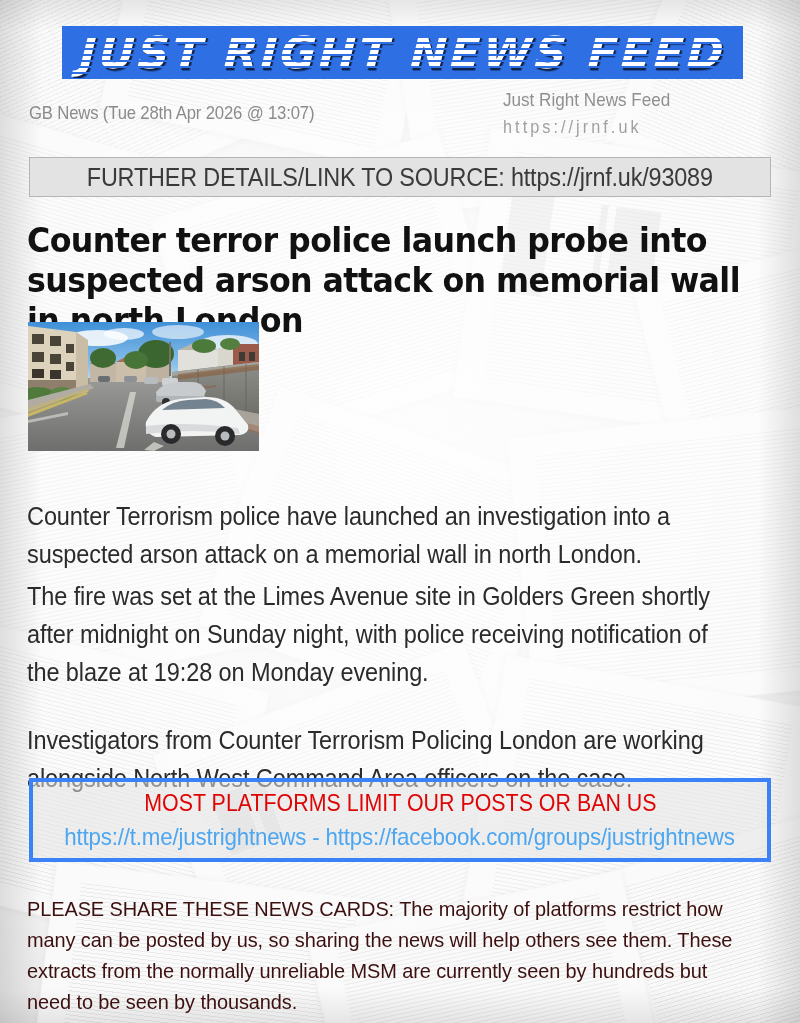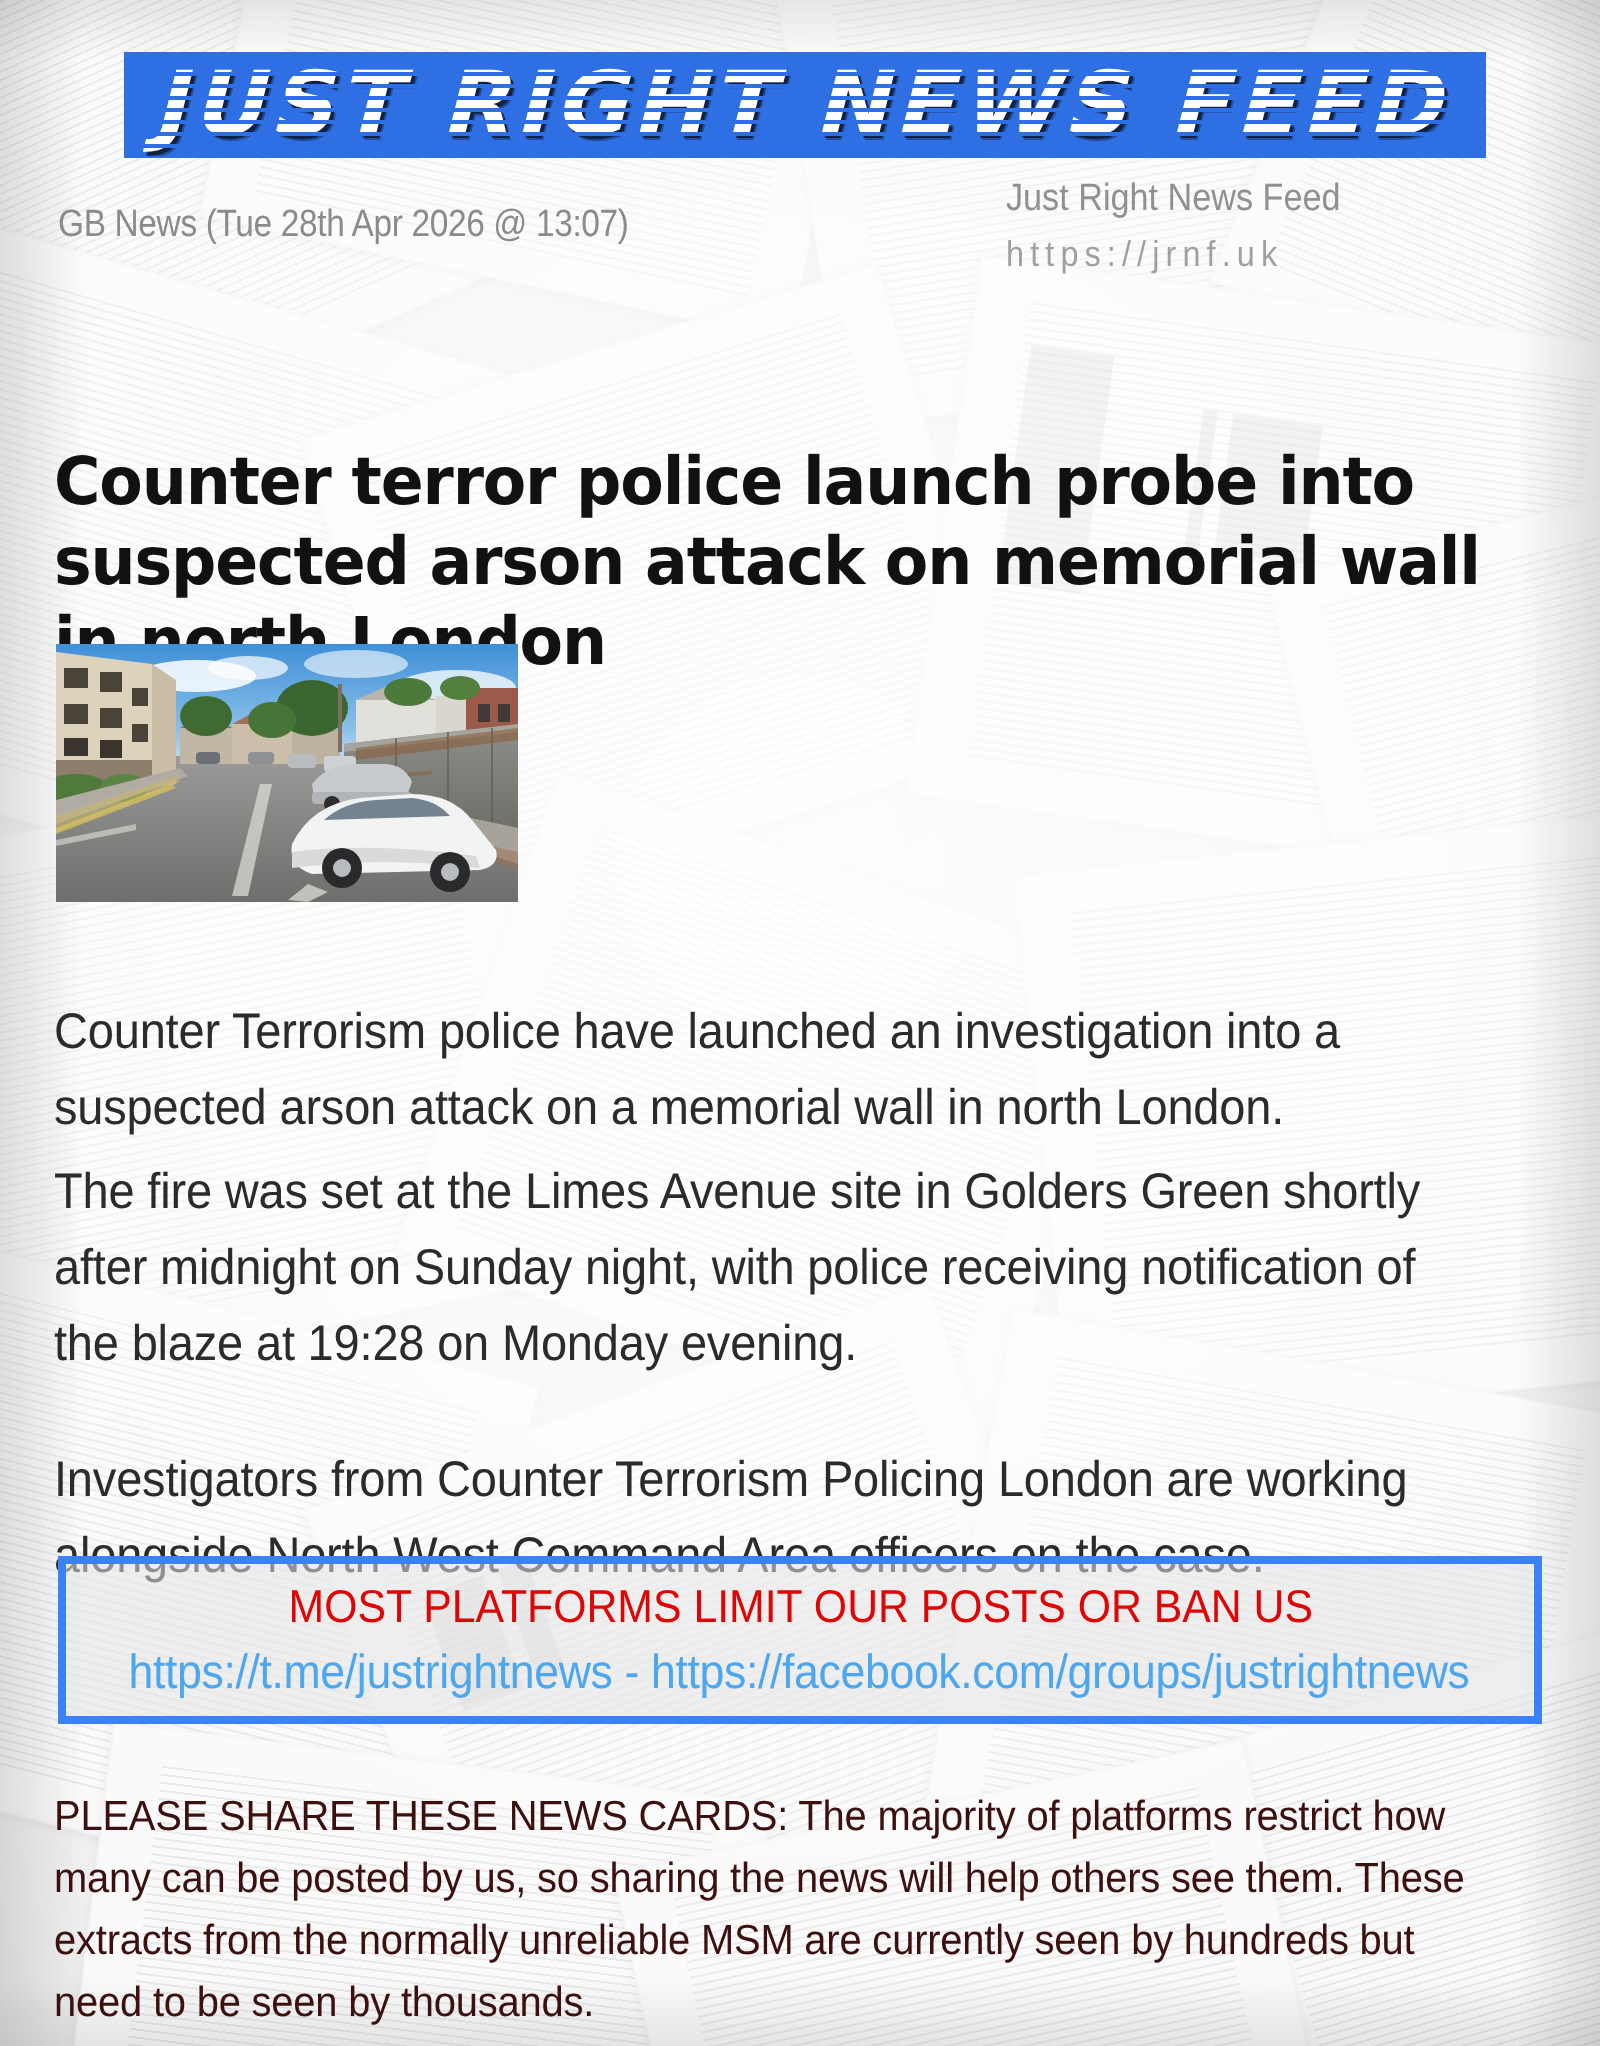--- a/index.html
+++ b/index.html
@@ -317,20 +317,23 @@
       <div class="logo-stripes"></div>
     </div>
 
     <div class="byline">GB News (Tue 28th Apr 2026 @ 13:07)</div>
 
     <div class="siteinfo">
       <div class="site-name">Just Right News Feed</div>
       <div class="site-url">https://jrnf.uk</div>
     </div>
 
+    <div class="source-bar">
+      <span class="source-bar-text">FURTHER DETAILS/LINK TO SOURCE: https://jrnf.uk/93089</span>
+    </div>
 
     <h1 class="headline">Counter terror police launch probe into suspected arson attack on memorial wall in north London</h1>
 
     <div class="photo" title="Street view of Limes Avenue, Golders Green, north London: residential road with parked white car, concrete boundary wall on the right and a beige apartment block on the left under a blue sky.">
       <svg width="231" height="129" viewBox="0 0 231 129" aria-hidden="true">
         <defs>
           <linearGradient id="sky" x1="0" y1="0" x2="0" y2="1">
             <stop offset="0%" stop-color="#3f8fd8"></stop>
             <stop offset="70%" stop-color="#8cc1e8"></stop>
             <stop offset="100%" stop-color="#cfe3f2"></stop>

